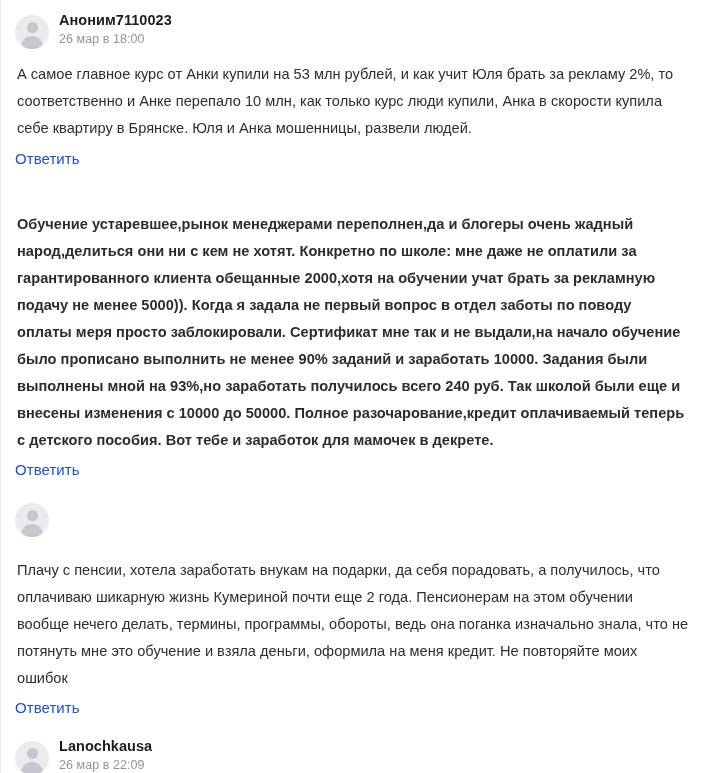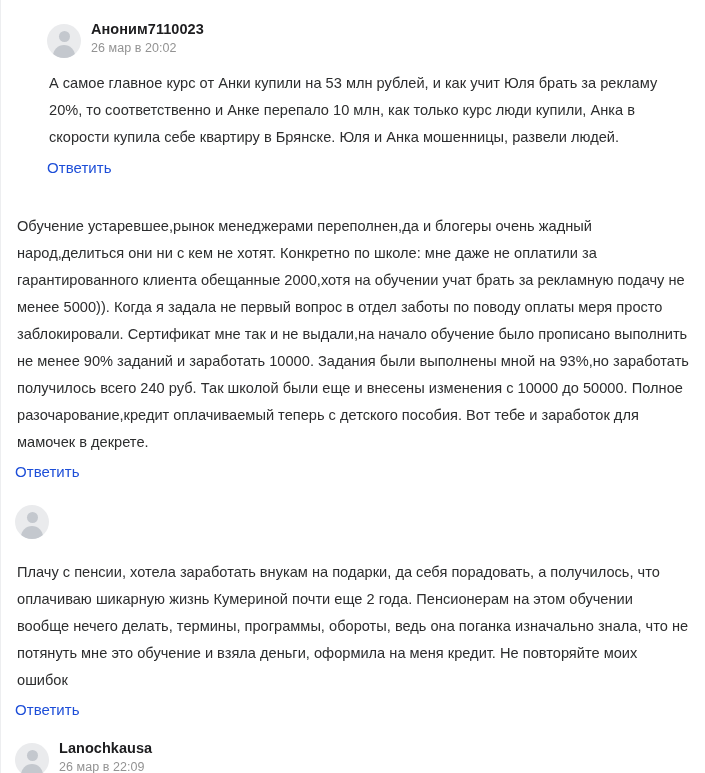--- a/index.html
+++ b/index.html
@@ -105,26 +105,26 @@
   .reply-link {
     display: inline-block;
     font-size: 15px;
     color: #1d4ed8;
     letter-spacing: 0.05px;
     margin-top: 10px;
     cursor: pointer;
   }
 
   
-  .c0 { padding-top: 16px; margin-left: 32px; }
+  .c0 { padding-top: 7px; }
   .c0 .comment-body { margin-top: 12px; }
   .c0 .reply-link { margin-top: 8px; }
 
   .c1 { padding-top: 17px; }
-  .c1 .comment-body { margin-top: 19px; }
+  .c1 .comment-body { margin-top: 26px; font-weight: bold; }
   .c1 .reply-link { margin-top: 7px; }
 
   .c2 { padding-top: 16px; }
   .c2 .comment-body { margin-top: 20px; }
   .c2 .reply-link { margin-top: 7px; }
 
   .c3 { padding-top: 16px; }
 </style>
 </head>
 <body>
@@ -132,24 +132,24 @@
 <div id="comments-thread">
 
   <div class="comment c0">
     <div class="comment-header">
       <div class="avatar">
         <span class="head"></span>
         <span class="body-shape"></span>
       </div>
       <div class="identity">
         <span class="username">Аноним7110023</span>
-        <span class="timestamp">26 мар в 20:02</span>
+        <span class="timestamp">26 мар в 18:00</span>
       </div>
     </div>
-    <div class="comment-body">А самое главное курс от Анки купили на 53 млн рублей, и как учит Юля брать за рекламу 20%, то соответственно и Анке перепало 10 млн, как только курс люди купили, Анка в скорости купила себе квартиру в Брянске. Юля и Анка мошенницы, развели людей.</div>
+    <div class="comment-body">А самое главное курс от Анки купили на 53 млн рублей, и как учит Юля брать за рекламу 2%, то соответственно и Анке перепало 10 млн, как только курс люди купили, Анка в скорости купила себе квартиру в Брянске. Юля и Анка мошенницы, развели людей.</div>
     <span class="reply-link">Ответить</span>
   </div>
 
   <div class="comment c1">
     <div class="comment-body">Обучение устаревшее,рынок менеджерами переполнен,да и блогеры очень жадный народ,делиться они ни с кем не хотят. Конкретно по школе: мне даже не оплатили за гарантированного клиента обещанные 2000,хотя на обучении учат брать за рекламную подачу не менее 5000)). Когда я задала не первый вопрос в отдел заботы по поводу оплаты меря просто заблокировали. Сертификат мне так и не выдали,на начало обучение было прописано выполнить не менее 90% заданий и заработать 10000. Задания были выполнены мной на 93%,но заработать получилось всего 240 руб. Так школой были еще и внесены изменения с 10000 до 50000. Полное разочарование,кредит оплачиваемый теперь с детского пособия. Вот тебе и заработок для мамочек в декрете.</div>
     <span class="reply-link">Ответить</span>
   </div>
 
   <div class="comment c2">
     <div class="comment-header">

